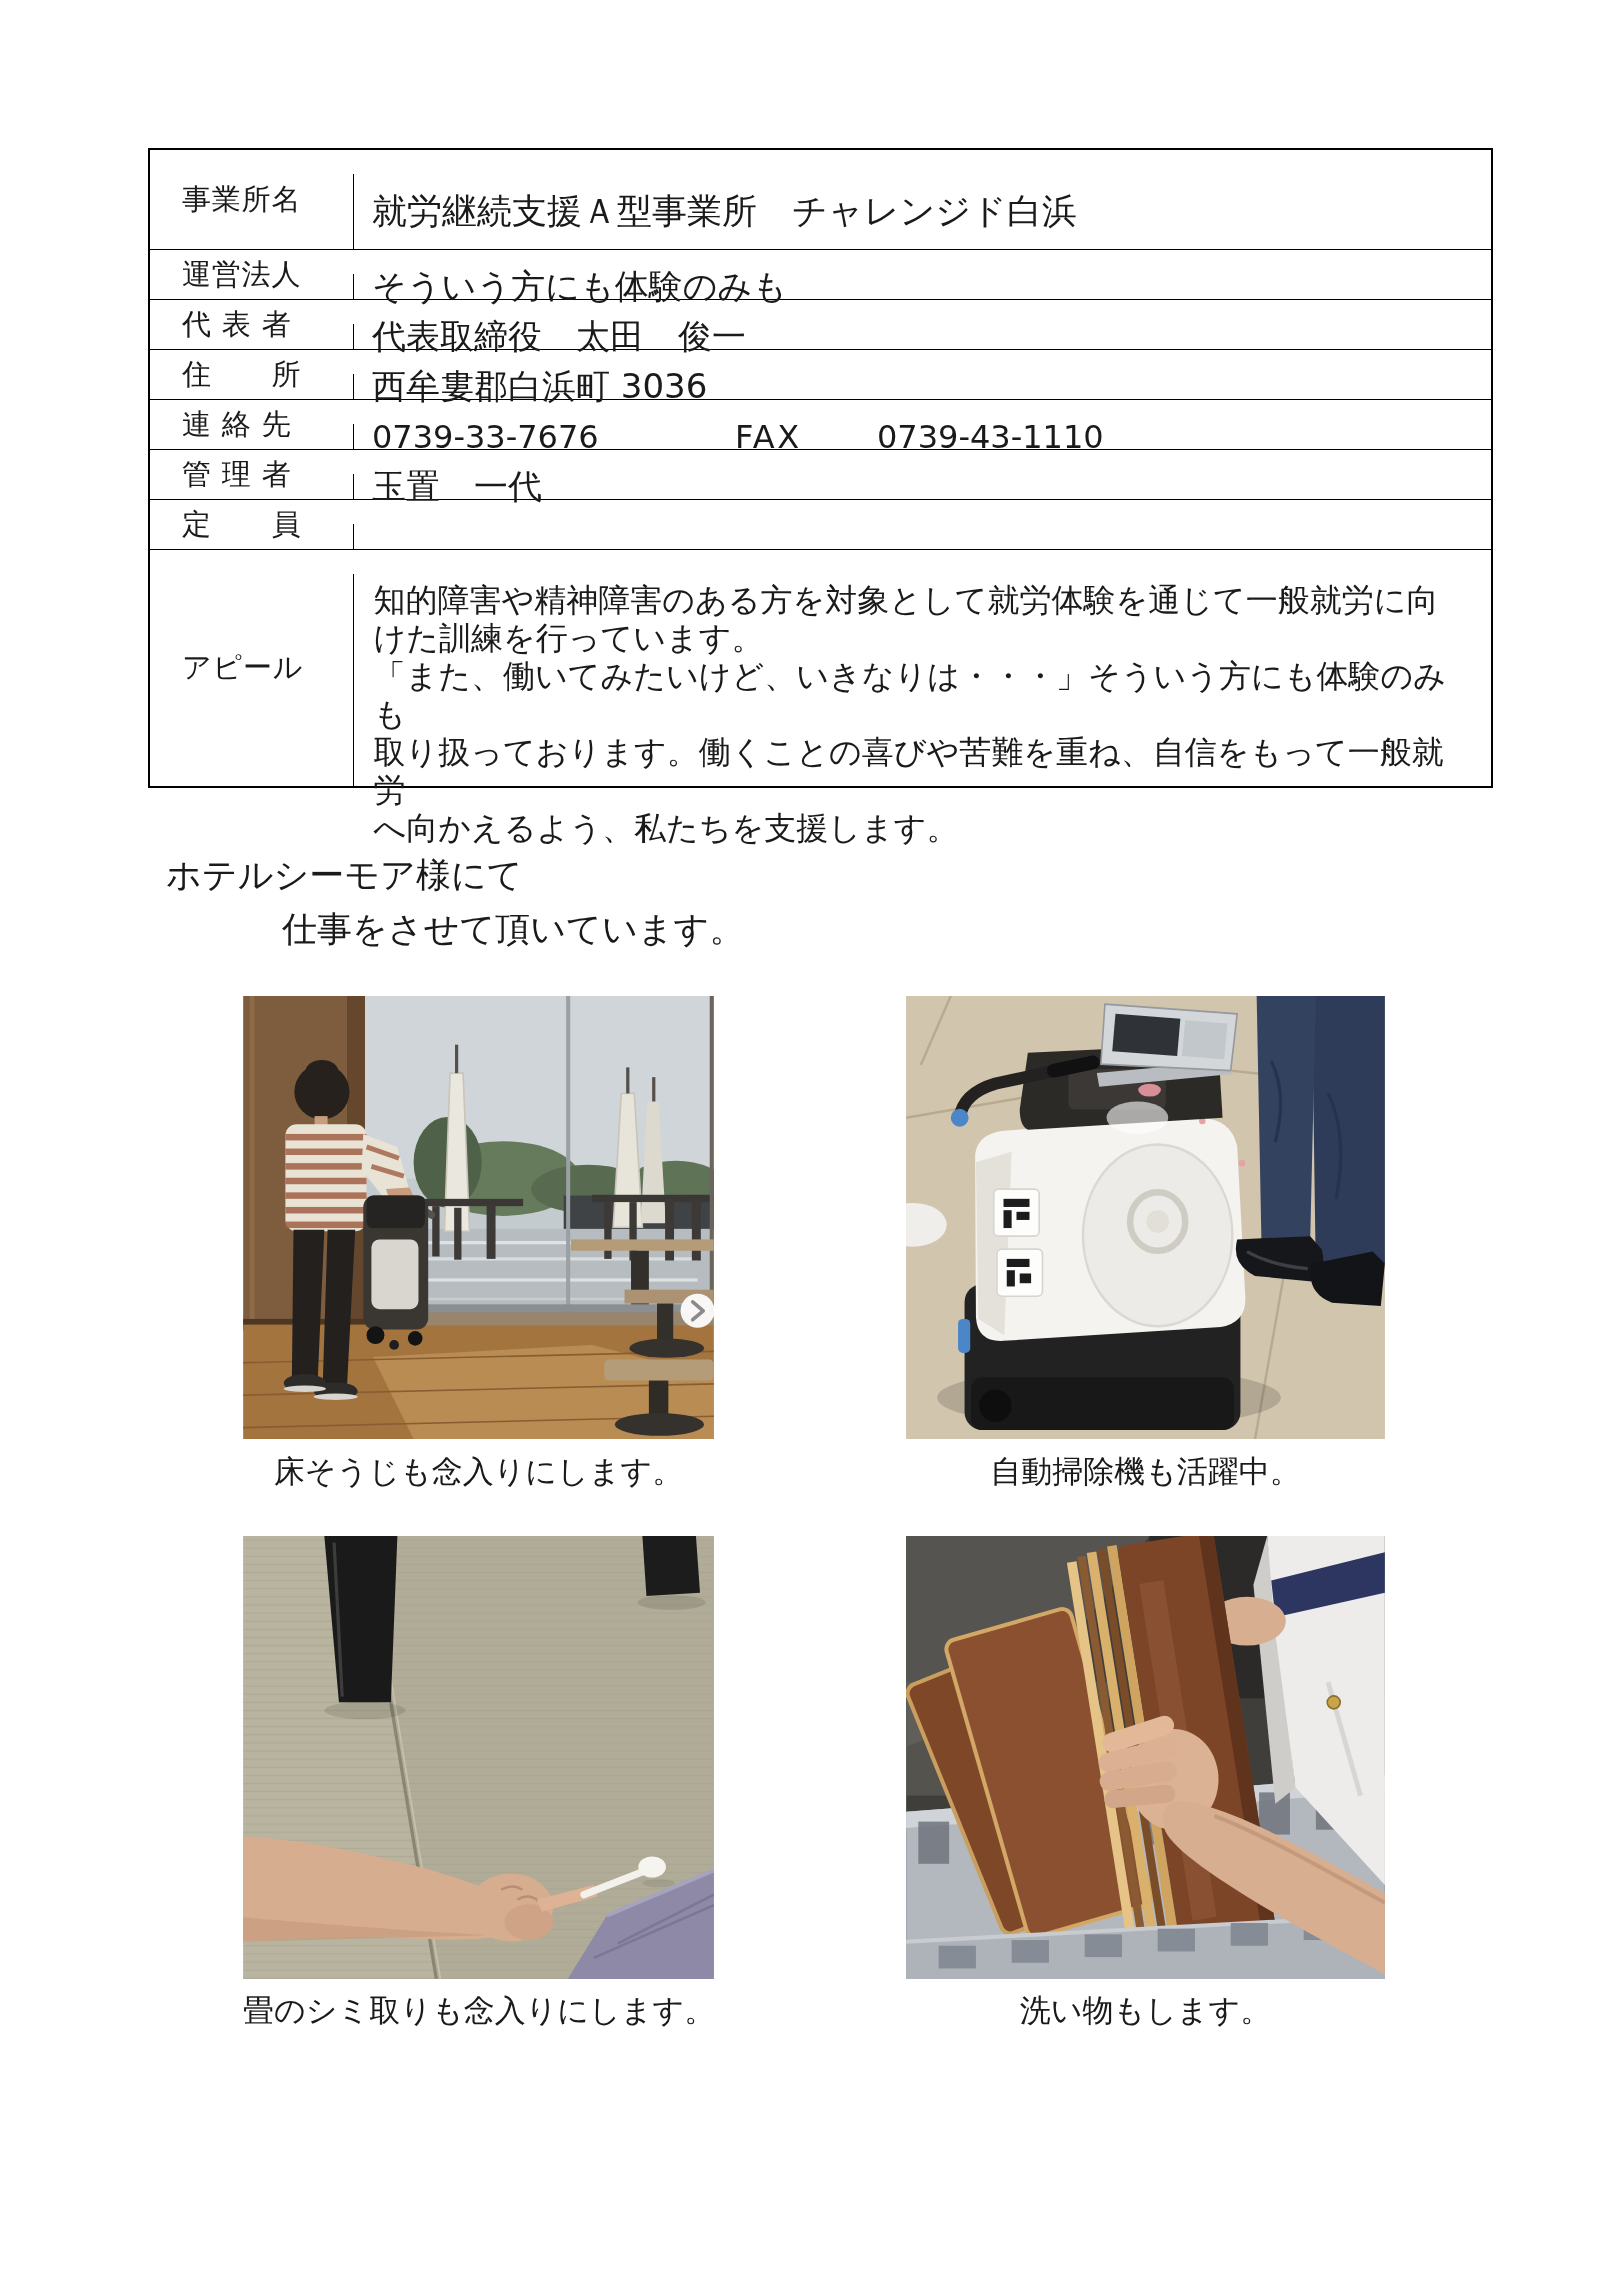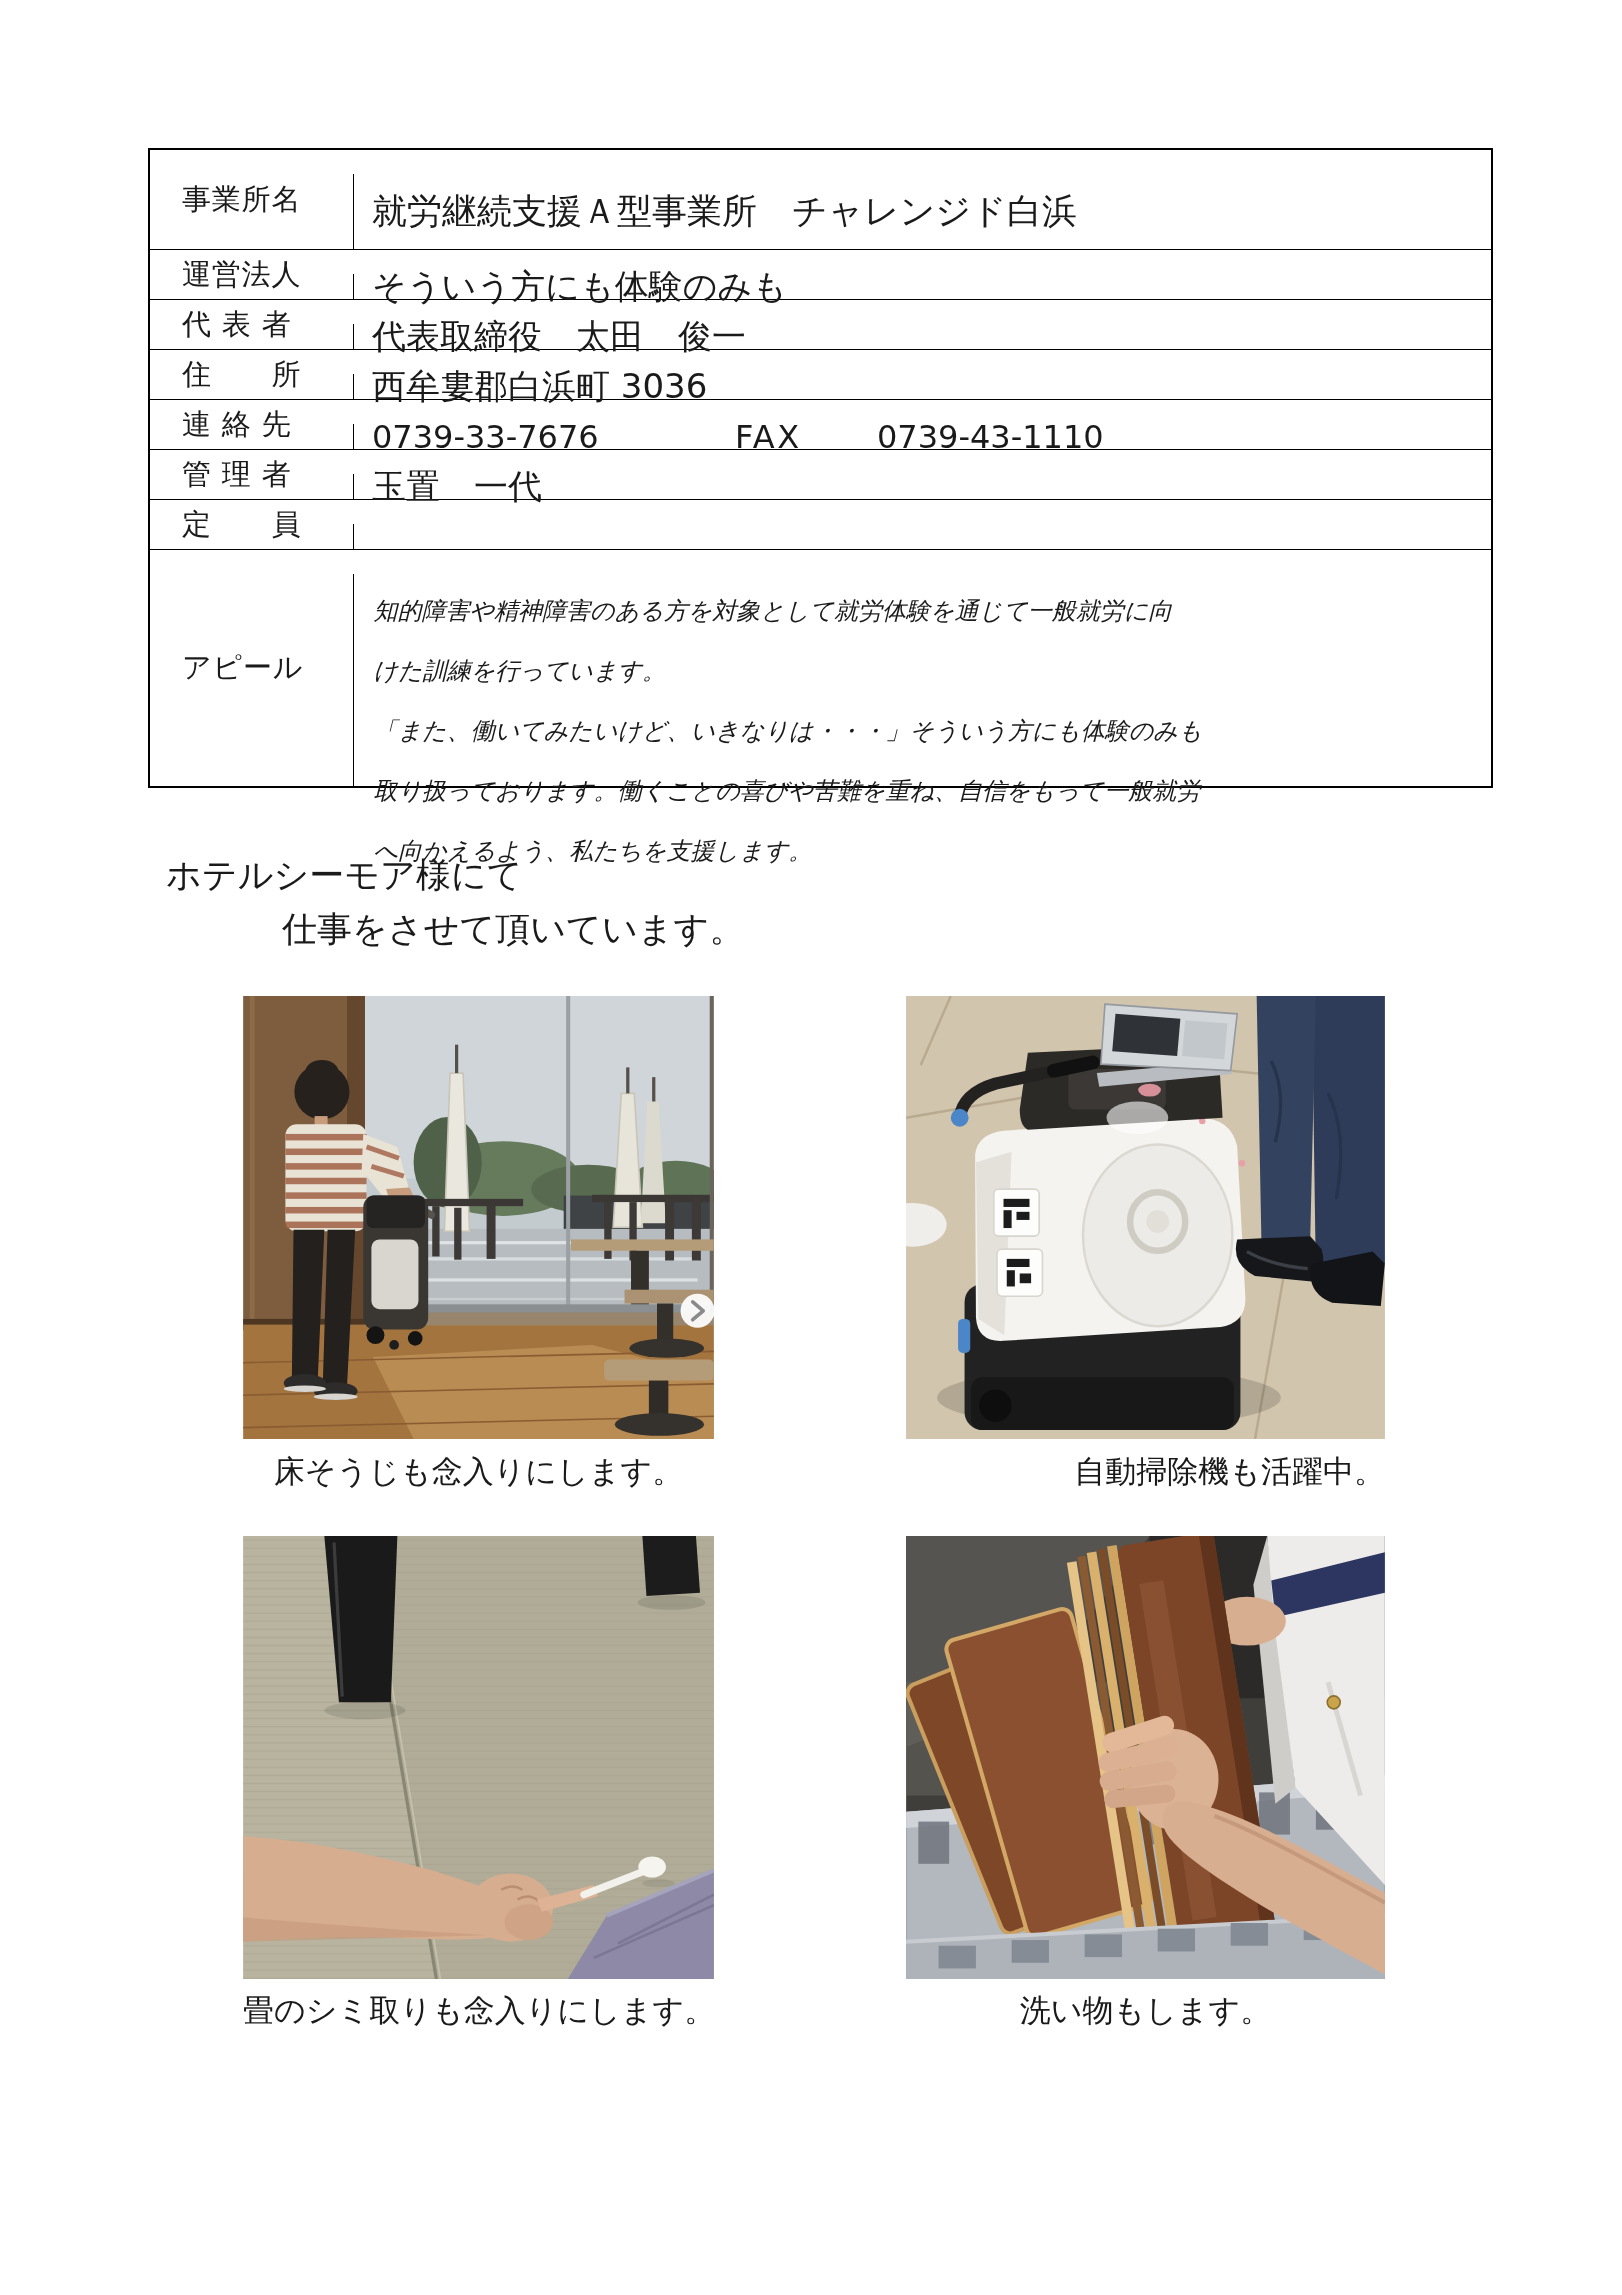--- a/index.html
+++ b/index.html
@@ -25,42 +25,42 @@
     flex:1;box-sizing:border-box;border-left:1.6px solid #000;
     display:flex;align-items:center;padding-left:18px;
     font-size:34px;white-space:pre;margin-top:24px;
   }
   .r-name{height:99px;justify-content:center;}
   .r-std{height:50px;}
   .r-appeal{height:237px;}
   .r-name .td{font-size:35px;}
   .td.appeal{
     display:block;white-space:pre-line;align-items:flex-start;
-    font-size:24px;line-height:60px;padding:6.5px 16px 0 19.5px;font-style:italic;
+    font-size:32px;line-height:38px;padding:6.5px 16px 0 19.5px;
   }
   .td.contact{position:relative;}
   .td.contact span{position:absolute;top:50%;transform:translateY(-50%);font-size:32px;}
   .c-phone{left:18px;}
   .c-faxlabel{left:381px;letter-spacing:2.4px;}
   .c-faxnum{left:523px;}
 
   
   .intro{position:absolute;left:166px;top:848px;font-size:35px;line-height:54px;}
   .intro-line2{margin-left:116px;}
 
   
   .photo{position:absolute;overflow:hidden;background:#ddd;}
   .photo svg{display:block;width:100%;height:100%;}
   .photo1{left:243px;top:996px;width:471px;height:443px;}
   .photo2{left:906px;top:996px;width:479px;height:443px;}
   .photo3{left:243px;top:1536px;width:471px;height:443px;}
   .photo4{left:906px;top:1536px;width:479px;height:443px;}
   .caption{position:absolute;font-size:31px;text-align:center;white-space:nowrap;}
   .cap1{left:243px;width:471px;top:1451px;}
-  .cap2{left:906px;width:479px;top:1451px;text-align:right;}
+  .cap2{left:906px;width:479px;top:1451px;}
   .cap3{left:243px;width:471px;top:1990px;}
   .cap4{left:906px;width:479px;top:1990px;}
 </style>
 </head>
 <body>
 
 <div class="page">
 
   <div class="biz-table">
     <div class="tr r-name">

